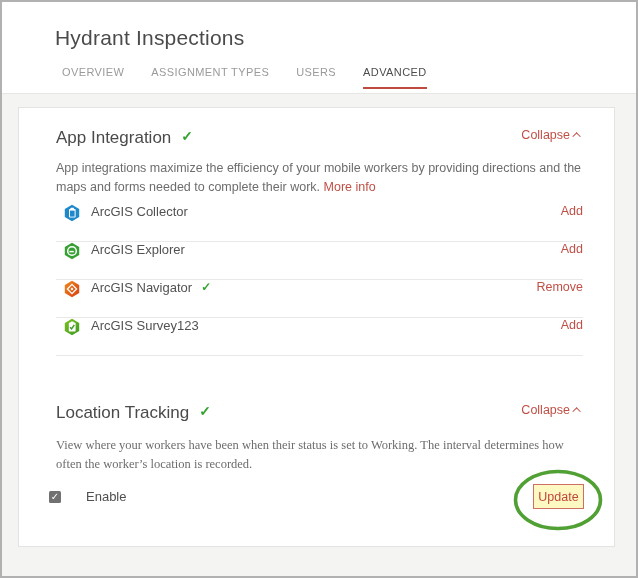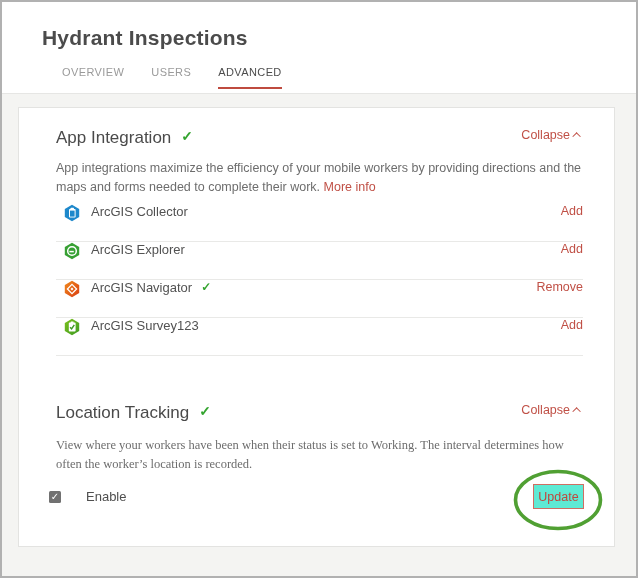--- a/index.html
+++ b/index.html
@@ -5,22 +5,22 @@
   * { margin:0; padding:0; box-sizing:border-box; }
   body { background:#ffffff; font-family:"Liberation Sans", sans-serif; }
   .screen {
     position:relative; width:638px; height:578px;
     border:2px solid #b1b1b1; background:#ffffff; overflow:hidden;
     -webkit-font-smoothing:antialiased;
   }
   
   .header { position:absolute; left:0; top:0; right:0; height:91px; background:#fff; }
   .page-title {
-    position:absolute; left:40px; top:24px;
-    font-size:21px; color:#4b4b4b; letter-spacing:0.2px; font-weight:700;
+    position:absolute; left:53px; top:24px;
+    font-size:21px; color:#4b4b4b; letter-spacing:0.2px; font-weight:400;
   }
   .tabs { position:absolute; left:60px; top:64px; display:flex; gap:27px; }
   .tab {
     font-size:11px; letter-spacing:0.4px; color:#9a9a9a;
     padding-bottom:9px; cursor:pointer; font-weight:400;
   }
   .tab.active { color:#4d4d4d; border-bottom:2px solid #bf4b3f; }
   
   .content {
     position:absolute; left:0; top:91px; right:0; bottom:0;
@@ -83,35 +83,36 @@
     background:#f7f6f2; border:1px solid #a9a49a; border-radius:2px; cursor:grab;
   }
   .slider-handle::before {
     content:""; position:absolute; left:2px; top:4px; width:3px; height:7px;
     border:1px solid #b9b4a9;
   }
   .slider-min { position:absolute; left:11px; top:32px; font-size:11px; color:#6d6d6d; }
   .slider-max { position:absolute; right:1px; top:32px; font-size:11px; color:#6d6d6d; }
   .update-btn {
     position:absolute; left:514px; top:376px; width:51px; height:25px;
-    background:#5eead4; border:1px solid #cf6e63; color:#c0473d;
+    background:#fef9c3; border:1px solid #cf6e63; color:#c0473d;
     font-size:12.5px; font-family:"Liberation Sans", sans-serif;
     display:flex; align-items:center; justify-content:center; cursor:pointer;
   }
   .annotation-svg { position:absolute; left:492px; top:360px; pointer-events:none; }
 </style>
 </head>
 <body>
 
 <div class="screen">
 
   <div class="header">
     <div class="page-title">Hydrant Inspections</div>
     <div class="tabs">
       <div class="tab">OVERVIEW</div>
+      <div class="tab">ASSIGNMENT TYPES</div>
       <div class="tab">USERS</div>
       <div class="tab active">ADVANCED</div>
     </div>
   </div>
 
   <div class="content">
     <div class="card">
 
       <div class="section-head first">
         <span class="section-title">App Integration</span>

